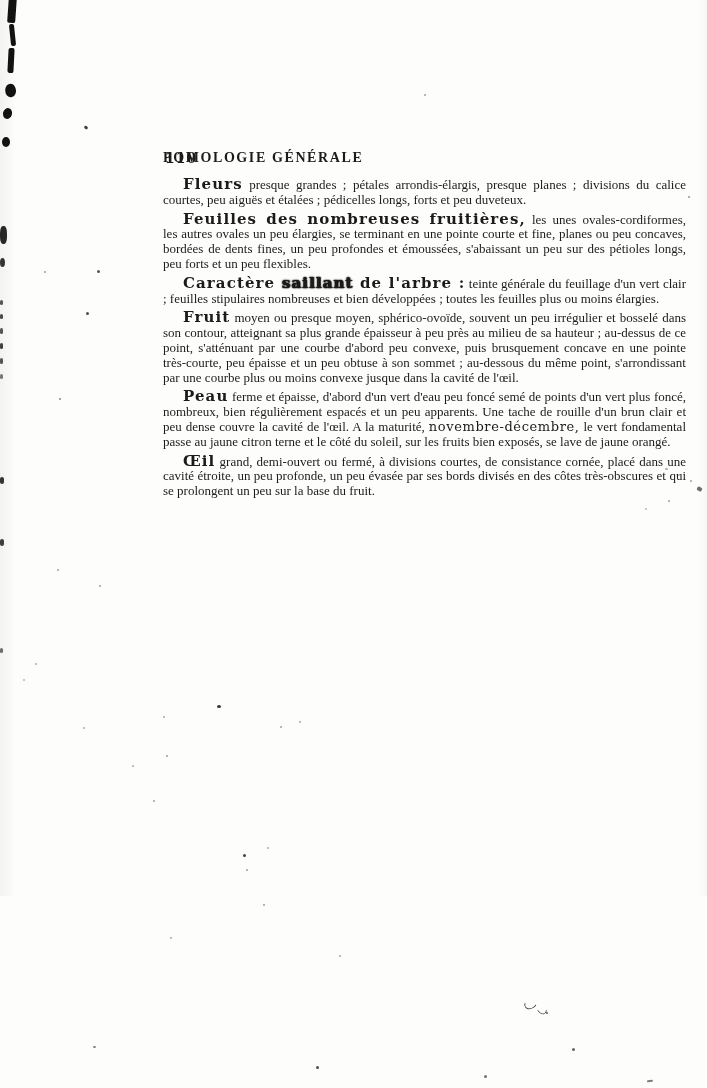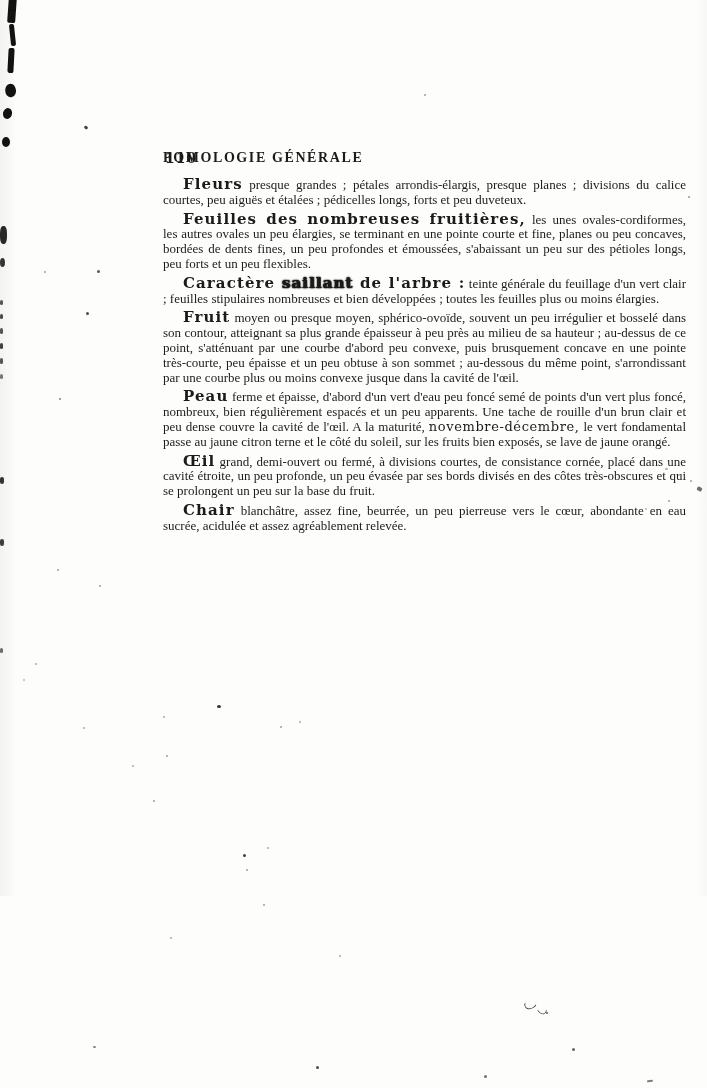--- a/index.html
+++ b/index.html
@@ -68,21 +68,20 @@
 
     <p><span class="seg lead">Caractère </span><span class="seg lead smudge">saillant</span><span class="seg lead"> de l'arbre :</span><span class="seg"> teinte générale du feuillage d'un vert clair ; feuilles stipulaires nombreuses et bien développées ; toutes les feuilles plus ou moins élargies.</span></p>
 
     <p><span class="seg lead">Fruit</span><span class="seg"> moyen ou presque moyen, sphérico-ovoïde, souvent un peu irrégulier et bosselé dans son contour, atteignant sa plus grande épaisseur à peu près au milieu de sa hauteur ; au-dessus de ce point, s'atténuant par une courbe d'abord peu convexe, puis brusquement concave en une pointe très-courte, peu épaisse et un peu obtuse à son sommet ; au-dessous du même point, s'arrondissant par une courbe plus ou moins convexe jusque dans la cavité de l'œil.</span></p>
 
     <p><span class="seg lead">Peau</span><span class="seg"> ferme et épaisse, d'abord d'un vert d'eau peu foncé semé de points d'un vert plus foncé, nombreux, bien régulièrement espacés et un peu apparents. Une tache de rouille d'un brun clair et peu dense couvre la cavité de l'œil. A la maturité, </span><span class="seg boldseg">novembre-décembre,</span><span class="seg"> le vert fondamental passe au jaune citron terne et le côté du soleil, sur les fruits bien exposés, se lave de jaune orangé.</span></p>
 
     <p><span class="seg lead">Œil</span><span class="seg"> grand, demi-ouvert ou fermé, à divisions courtes, de consistance cornée, placé dans une cavité étroite, un peu profonde, un peu évasée par ses bords divisés en des côtes très-obscures et qui se prolongent un peu sur la base du fruit.</span></p>
 
 
-    <p><span class="seg lead">Chair</span><span class="seg"> blanchâtre, assez fine, beurrée, un peu pierreuse vers le cœur, abondante en eau sucrée, acidulée et assez agréablement relevée.</span></p>
 
   </div>
 
   <div class="ink st" style="left:8px;top:-3px;width:8px;height:26px;transform:rotate(4deg);"></div>
   <div class="ink st" style="left:10px;top:24px;width:5px;height:22px;transform:rotate(-6deg);"></div>
   <div class="ink st" style="left:8px;top:48px;width:6px;height:25px;transform:rotate(3deg);"></div>
   <div class="ink rnd" style="left:5px;top:84px;width:11px;height:13px;transform:rotate(-20deg);border-radius:60% 40% 55% 45%;"></div>
   <div class="ink rnd" style="left:3px;top:108px;width:9px;height:11px;transform:rotate(15deg);"></div>
   <div class="ink rnd" style="left:2px;top:137px;width:8px;height:10px;"></div>
   <div class="ink rnd" style="left:0;top:226px;width:7px;height:18px;opacity:.9;border-radius:40%;"></div>

